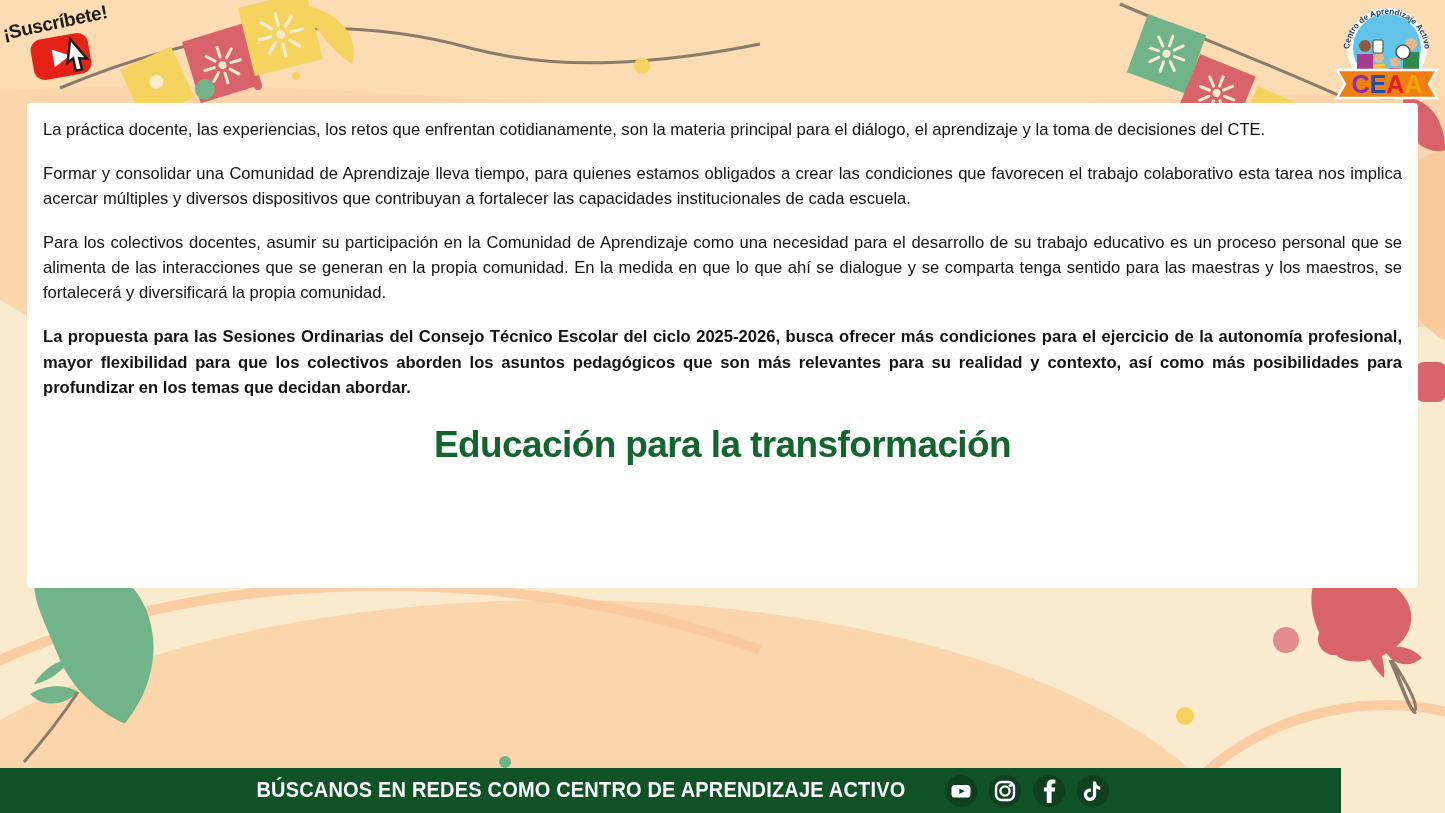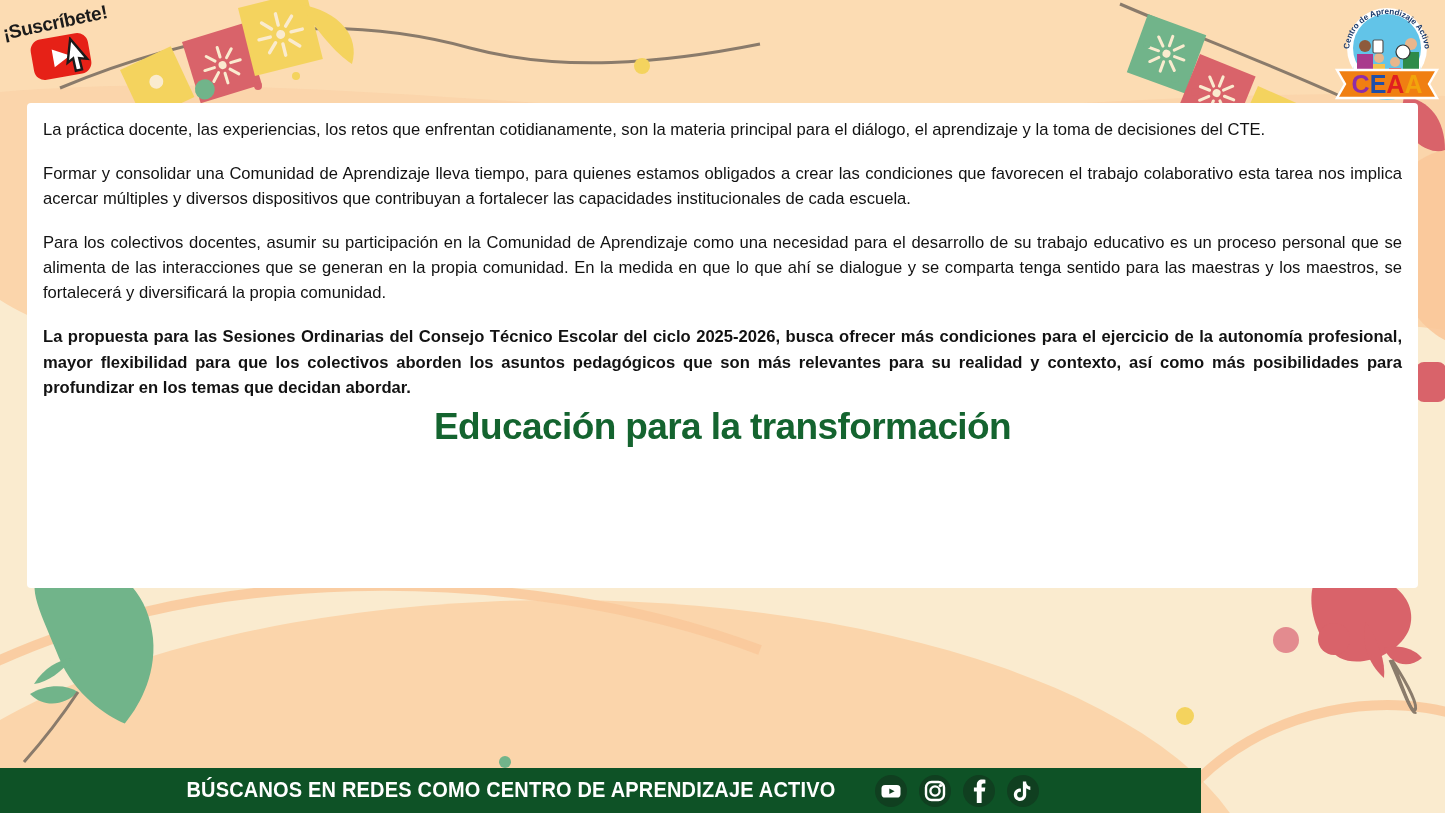--- a/index.html
+++ b/index.html
@@ -52,31 +52,31 @@
   .para {
     color:#121212;
     font-size:16.6px;
     line-height:25.3px;
     text-align:justify;
     text-justify:inter-word;
     margin:0 2px 18.5px 2px;
   }
   .para:last-of-type { margin-bottom:0;font-weight:bold; }
   .headline {
-    margin-top:6px;
+    margin-top:24px;
     text-align:center;
     color:#14642F;
     font-size:37px;
     font-weight:bold;
     letter-spacing:-0.6px;
   }
 
   
   .footer {
-    position:absolute; left:0; bottom:0; width:1201px; height:45px;
+    position:absolute; left:0; bottom:0; width:1341px; height:45px;
     background:#0E5226; z-index:30;
     display:flex; align-items:center; justify-content:center; gap:16px;
   }
   .footer-text {
     color:#ffffff; font-size:21.5px; font-weight:bold;
     letter-spacing:0.2px;
     transform:scaleX(0.93);
     transform-origin:center;
   }
   .social { display:flex; align-items:center; gap:12px; }

